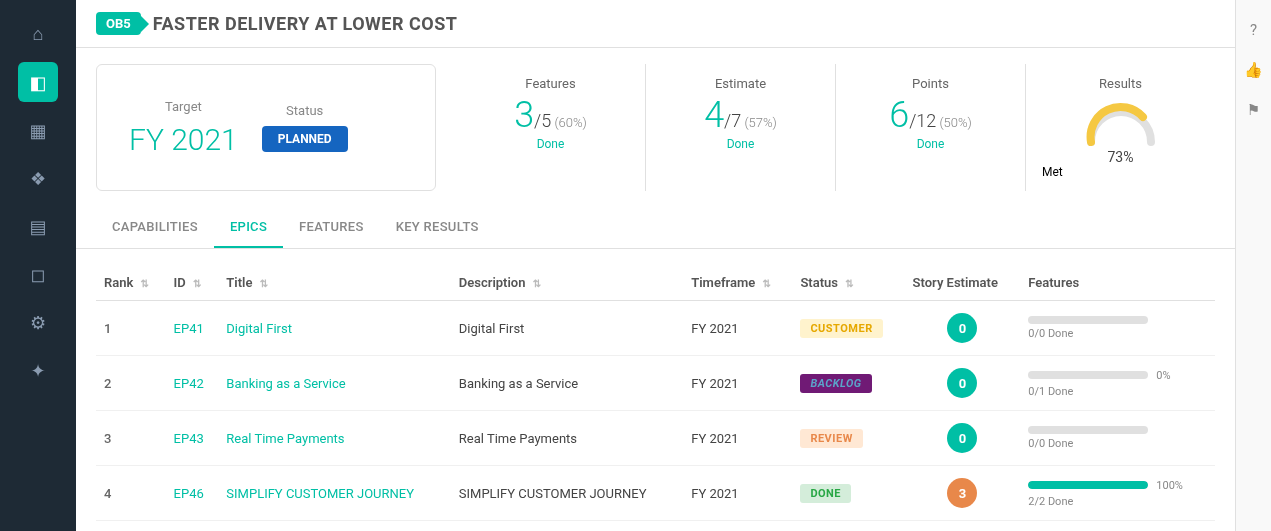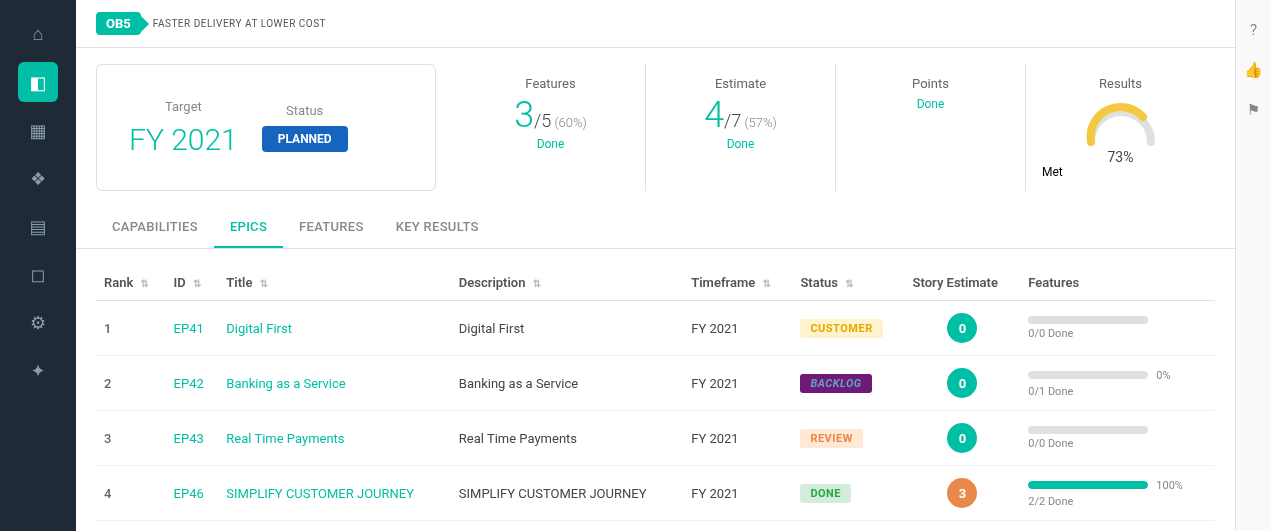--- a/index.html
+++ b/index.html
@@ -62,22 +62,22 @@
       content: '';
       position: absolute;
       right: -8px;
       top: 50%;
       transform: translateY(-50%);
       border-top: 8px solid transparent;
       border-bottom: 8px solid transparent;
       border-left: 8px solid #00bfa5;
     }
     .header-title {
-      font-size: 10px;
-      font-weight: 400;
+      font-size: 18px;
+      font-weight: 700;
       color: #555;
       letter-spacing: 0.5px;
     }
 
     
     .stats-section {
       display: flex;
       padding: 16px 20px;
       gap: 0;
     }
@@ -344,20 +344,23 @@
       <div class="metric-card">
         <div class="metric-title">Estimate</div>
         <div class="metric-value">
           <span style="color:#00bfa5;font-size:36px;font-weight:300;">4</span><span class="denom">/7</span><span class="pct"> (57%)</span>
         </div>
         <div class="metric-done">Done</div>
       </div>
 
       <div class="metric-card">
         <div class="metric-title">Points</div>
+        <div class="metric-value">
+          <span style="color:#00bfa5;font-size:36px;font-weight:300;">6</span><span class="denom">/12</span><span class="pct"> (50%)</span>
+        </div>
         <div class="metric-done">Done</div>
       </div>
 
       <div class="metric-card">
         <div class="metric-title">Results</div>
         <div class="gauge-container">
           <svg class="gauge-svg" viewBox="0 0 80 50">
 
             <path d="M 10 45 A 30 30 0 0 1 70 45" fill="none" stroke="#e0e0e0" stroke-width="8" stroke-linecap="round"></path>
 

